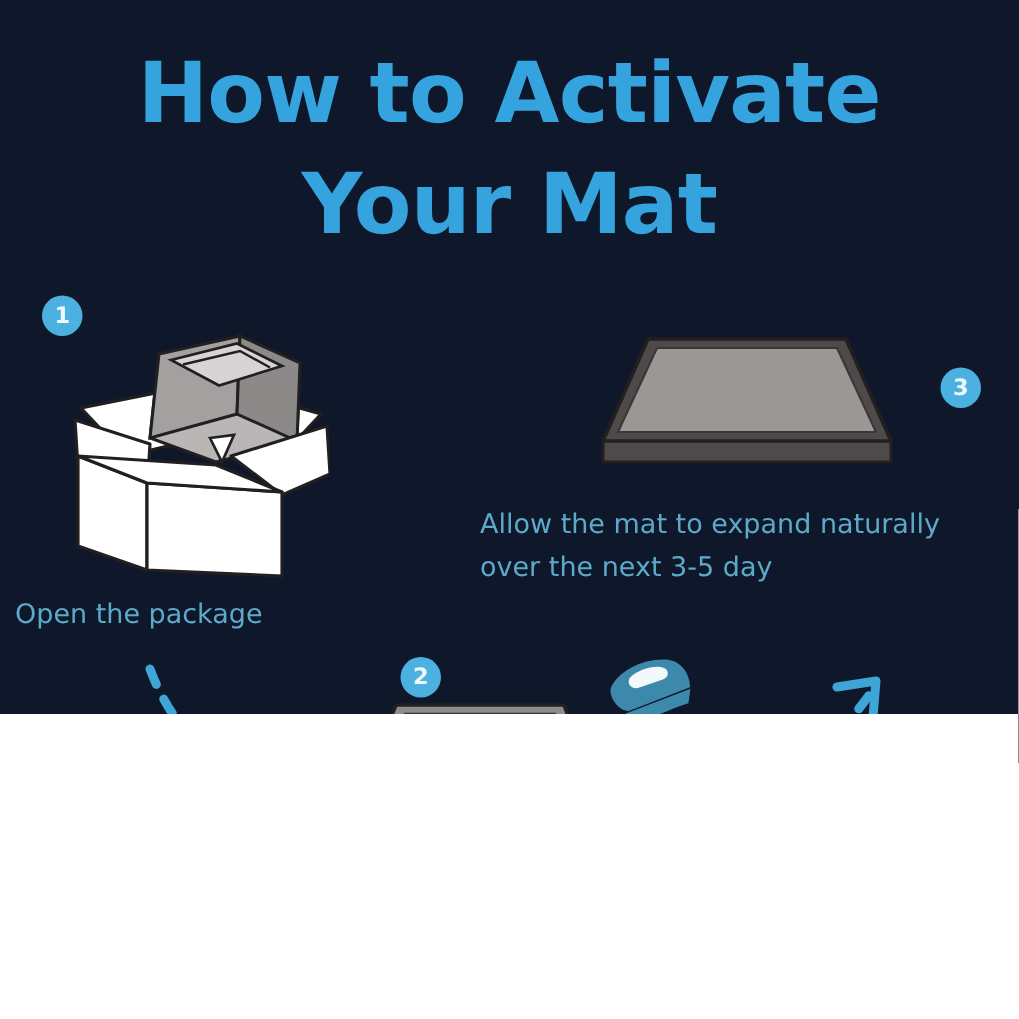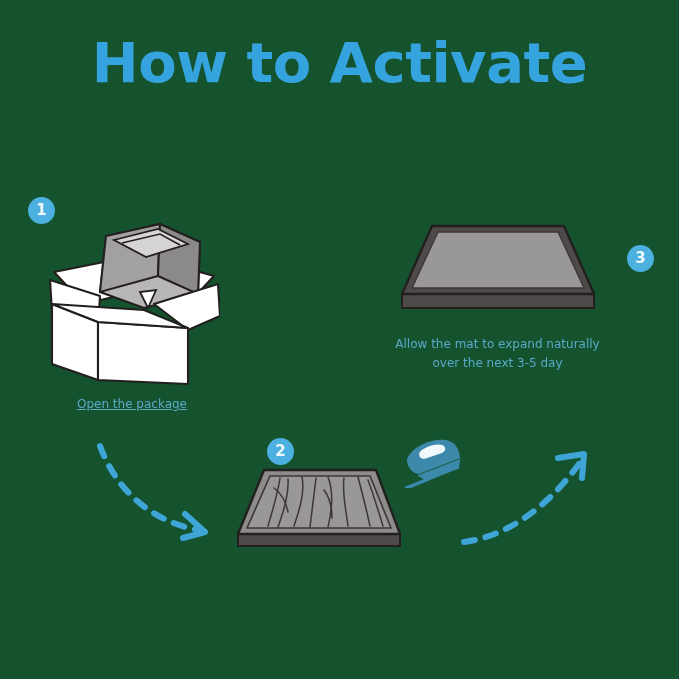--- a/index.html
+++ b/index.html
@@ -6,22 +6,22 @@
     margin: 0;
     padding: 0;
     background: #ffffff;
   }
   body {
     font-family: "Liberation Sans", sans-serif;
   }
   #infographic {
     position: relative;
     width: 679px;
-    height: 679px;
-    background: #14532d;
+    height: 476px;
+    background: #0f172a;
     overflow: hidden;
   }
 
   
   .title {
     position: absolute;
     left: 0;
     top: 26px;
     width: 679px;
     text-align: center;
@@ -50,45 +50,46 @@
   }
   #badge-1 { left: 28px;  top: 197px; }
   #badge-2 { left: 267px; top: 438px; }
   #badge-3 { left: 627px; top: 245px; }
 
   
   .caption {
     position: absolute;
     color: #5ca9c9;
     font-family: "DejaVu Sans", sans-serif;
-    font-size: 12px;
+    font-size: 18px;
     line-height: 1.62;
-    text-align: center;
+    text-align: left;
     white-space: pre-line;
   }
-  #caption-1 { left: 10px;  top: 395px; width: 244px; text-decoration: underline; }
+  #caption-1 { left: 10px;  top: 395px; width: 244px; }
   #caption-3 { left: 320px; top: 335px; width: 355px; }
   #caption-2 { left: 110px; top: 582px; width: 460px; }
 
   
   .art { position: absolute; }
   #art-box      { left: 48px;  top: 218px; }
   #art-mat-flat { left: 390px; top: 218px; }
   #art-mat-wrinkled { left: 228px; top: 462px; }
   #art-iron     { left: 396px; top: 436px; }
   #arrow-1      { left: 95px;  top: 440px; }
   #arrow-2      { left: 458px; top: 438px; }
 </style>
 </head>
 <body>
 
 <div id="infographic">
 
   <div class="title">
     <span>How to Activate</span>
+    <span class="line2">Your Mat</span>
   </div>
 
   <div class="badge" id="badge-1">1</div>
 
   <div class="art" id="art-box">
     <svg width="172" height="172" viewBox="0 0 172 172" aria-hidden="true">
       <g fill="#ffffff" stroke="#231f20" stroke-width="2.1" stroke-linejoin="round">
 
         <polygon points="6,54 56,44 86,74 36,86"></polygon>
 

